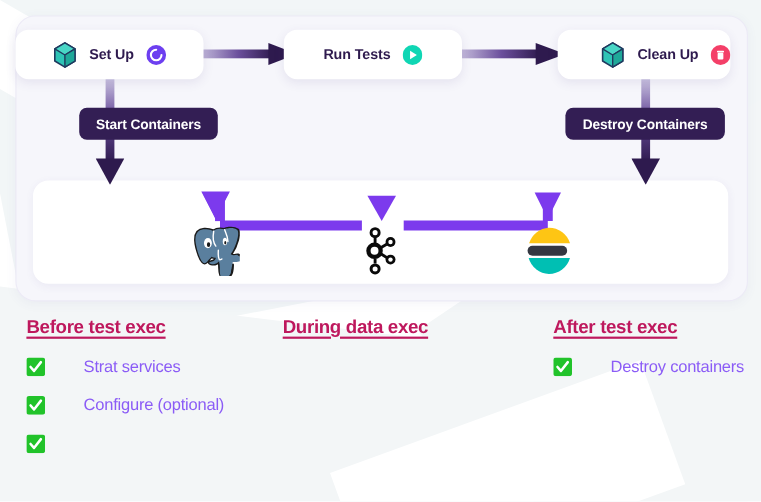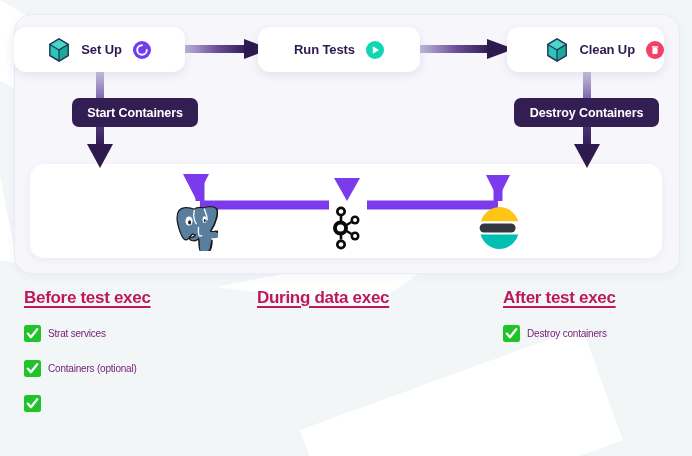--- a/index.html
+++ b/index.html
@@ -197,24 +197,25 @@
     gap: 7px;
     margin-bottom: 18px;
   }
   .check-box {
     width: 17px;
     height: 17px;
     flex: none;
     display: block;
   }
   .check-text {
-    font-size: 10px;
-    color: #701a75;
+    font-size: 15px;
+    color: #8b5cf6;
     white-space: nowrap;
     letter-spacing: -0.2px;
+    margin-left: 28px;
   }
 </style>
 </head>
 <body>
 
 <div class="bg-layer">
   <div class="bg-diag-a"></div>
   <div class="bg-diag-b"></div>
   <div class="bg-diag-c"></div>
   <div class="bg-diag-d"></div>
@@ -413,21 +414,21 @@
       <rect x="0" y="0" width="17" height="17" rx="2.5" fill="#21c32a"></rect>
       <path d="M3.8 8.6 L6.9 12.2 L13.2 4.2" fill="none" stroke="#ffffff" stroke-width="2.3" stroke-linecap="round" stroke-linejoin="round"></path>
     </svg>
     <span class="check-text">Strat services</span>
   </div>
   <div class="check-row">
     <svg class="check-box" viewBox="0 0 17 17">
       <rect x="0" y="0" width="17" height="17" rx="2.5" fill="#21c32a"></rect>
       <path d="M3.8 8.6 L6.9 12.2 L13.2 4.2" fill="none" stroke="#ffffff" stroke-width="2.3" stroke-linecap="round" stroke-linejoin="round"></path>
     </svg>
-    <span class="check-text">Containers (optional)</span>
+    <span class="check-text">Configure (optional)</span>
   </div>
   <div class="check-row">
     <svg class="check-box" viewBox="0 0 17 17">
       <rect x="0" y="0" width="17" height="17" rx="2.5" fill="#21c32a"></rect>
       <path d="M3.8 8.6 L6.9 12.2 L13.2 4.2" fill="none" stroke="#ffffff" stroke-width="2.3" stroke-linecap="round" stroke-linejoin="round"></path>
     </svg>
   </div>
 </div>
 
 <div class="checklist" id="col-during">

